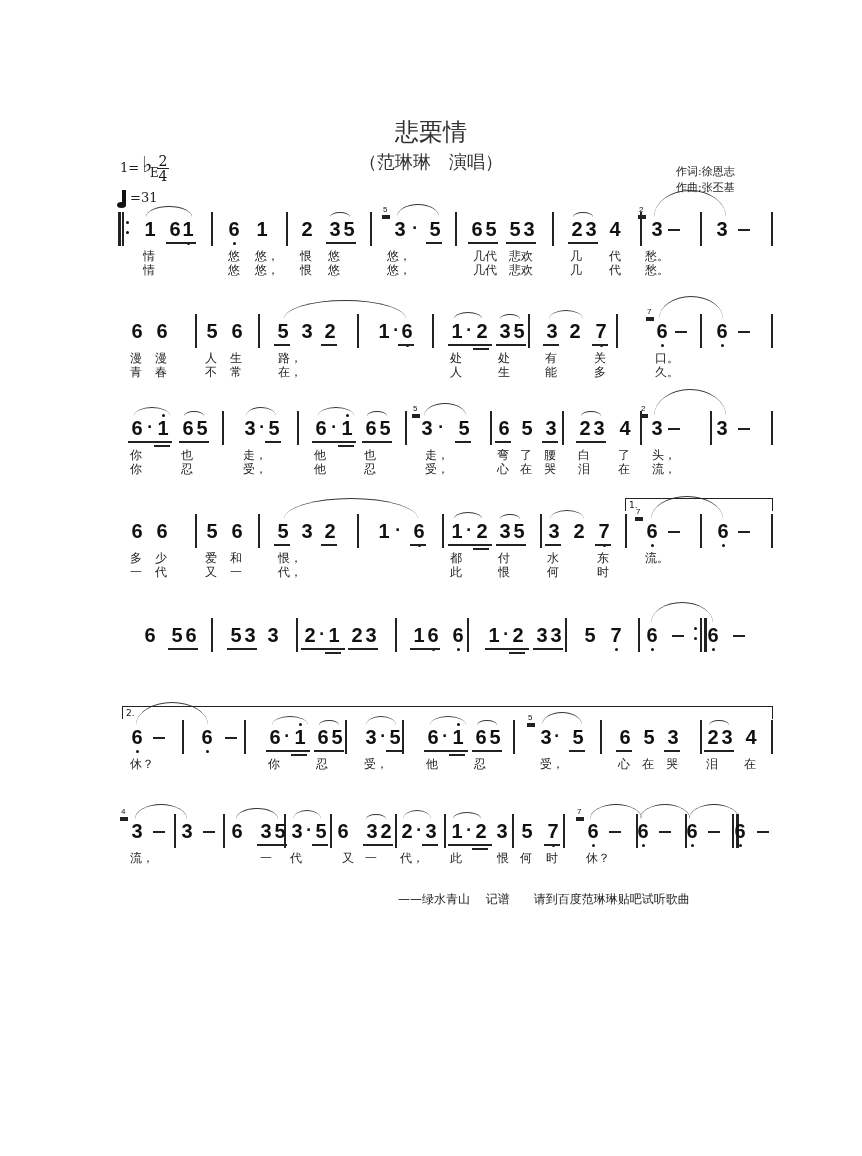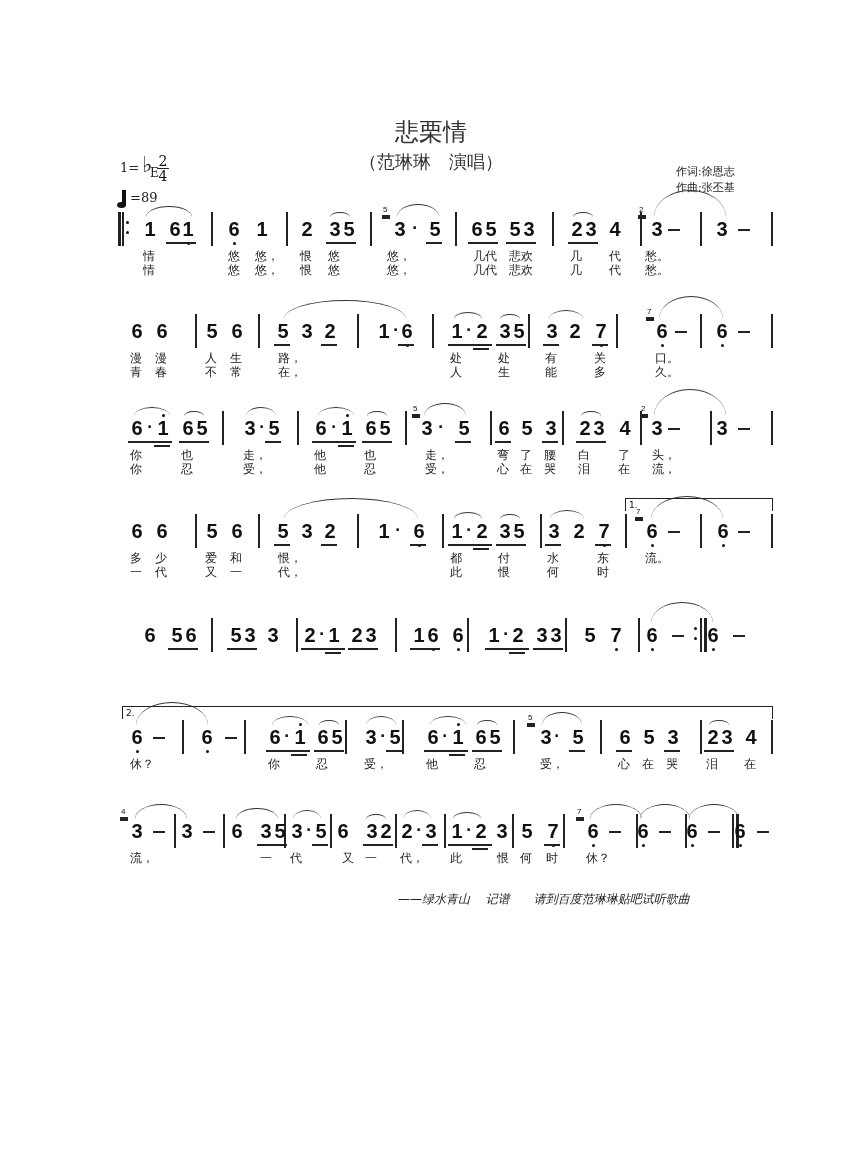--- a/index.html
+++ b/index.html
@@ -30,42 +30,42 @@
   .slur2 { position: absolute; border-top: 1.5px solid #333; border-radius: 50% 50% 0 0 / 100% 100% 0 0; }
   .grace { position: absolute; font-size: 8px; font-family: "Liberation Sans", sans-serif; line-height: 8px; }
   .lyric { position: absolute; font-size: 12px; line-height: 14px; color: #222; }
   .paren { position: absolute; font-size: 20px; font-family: "DejaVu Serif", serif; }
   .volta { position: absolute; border-top: 1.5px solid #222; border-left: 1.5px solid #222; height: 12px; }
   .volta.right { border-right: 1.5px solid #222; }
   .volta span { position: absolute; left: 3px; top: 1px; font-size: 9px; }
   .repeat-dots { position: absolute; width: 4px; }
   .repeat-dots::before, .repeat-dots::after { content: ""; position: absolute; left: 0; width: 3px; height: 3px; background: #111; border-radius: 50%; }
   .repeat-dots::before { top: 7px; } .repeat-dots::after { top: 17px; }
-  .footer { left: 398px; top: 891px; font-size: 12px; color: #222; white-space: pre; font-style: italic; }
+  .footer { left: 398px; top: 891px; font-size: 12px; color: #222; white-space: pre; }
 </style>
 </head>
 <body>
 
 <div class="abs title">悲栗情</div>
 <div class="abs subtitle">（范琳琳　演唱）</div>
 <div class="abs credits">
   <div>作词:徐恩志</div>
   <div>作曲:张丕基</div>
 </div>
 <div class="abs key">
   <span>1=</span>
   <span class="flat">♭</span>
   <span class="keyname">E</span>
 </div>
 <div class="abs timesig">
   <div>2</div>
   <div class="bar">4</div>
 </div>
 <div class="abs tempo">
-  <span class="qn"></span><span>=89</span>
+  <span class="qn"></span><span>=31</span>
 </div>
 
 <div id="score">
     <div class="row" style="top: 218px; height: 60px;">
       <div class="barline" style="left: 122px; top: -6px; height: 34px;"></div>
       <div class="barline" style="left: 211px; top: -6px; height: 34px;"></div>
       <div class="barline" style="left: 286px; top: -6px; height: 34px;"></div>
       <div class="barline" style="left: 370px; top: -6px; height: 34px;"></div>
       <div class="barline" style="left: 455px; top: -6px; height: 34px;"></div>
       <div class="barline" style="left: 552px; top: -6px; height: 34px;"></div>

